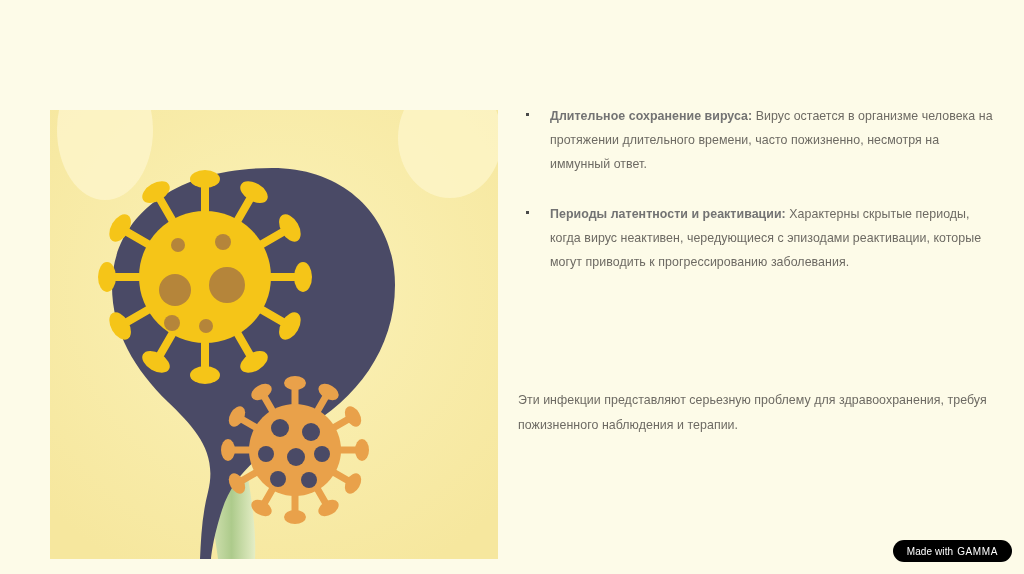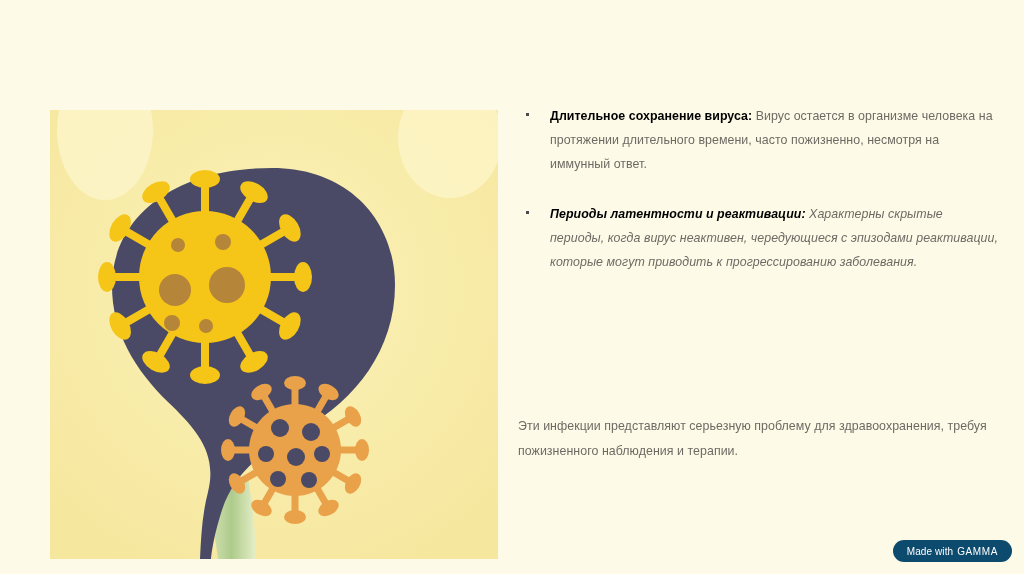--- a/index.html
+++ b/index.html
@@ -71,62 +71,61 @@
   .bullet-item {
     position: relative;
     padding-left: 32px;
     margin-bottom: 16px;
     font-size: 12.4px;
     line-height: 1.95;
     color: #6d6a63;
     letter-spacing: 0.05px;
   }
 
-  .bullet-item:last-child { margin-bottom: 16px; font-style: italic; }
+  .bullet-item:last-child { margin-bottom: 16px; }
 
   .bullet-marker {
     position: absolute;
     left: 8px;
     top: 9px;
     width: 3px;
     height: 3px;
     background: #4a4a4a;
     border-radius: 0;
   }
 
   .bullet-lead {
     font-weight: 700;
-    color: #000000;
+    color: #737373;
   }
 
   .bullet-gap {
     height: 9px;
   }
 
   .closing-paragraph {
     position: absolute;
     left: 518px;
     top: 388px;
     width: 470px;
     font-size: 12.4px;
     line-height: 2.0;
     color: #6d6a63;
     letter-spacing: 0.05px;
-    margin-top: 26px;
   }
 
   
   .gamma-badge {
     position: absolute;
     right: 12px;
     bottom: 12px;
     height: 22px;
     padding: 0 14px;
     border-radius: 11px;
-    background: #0c4a6e;
+    background: #000000;
     color: #ffffff;
     font-size: 10px;
     display: flex;
     align-items: center;
     gap: 4px;
     letter-spacing: 0.1px;
     white-space: nowrap;
   }
 
   .gamma-badge .gamma-word {

